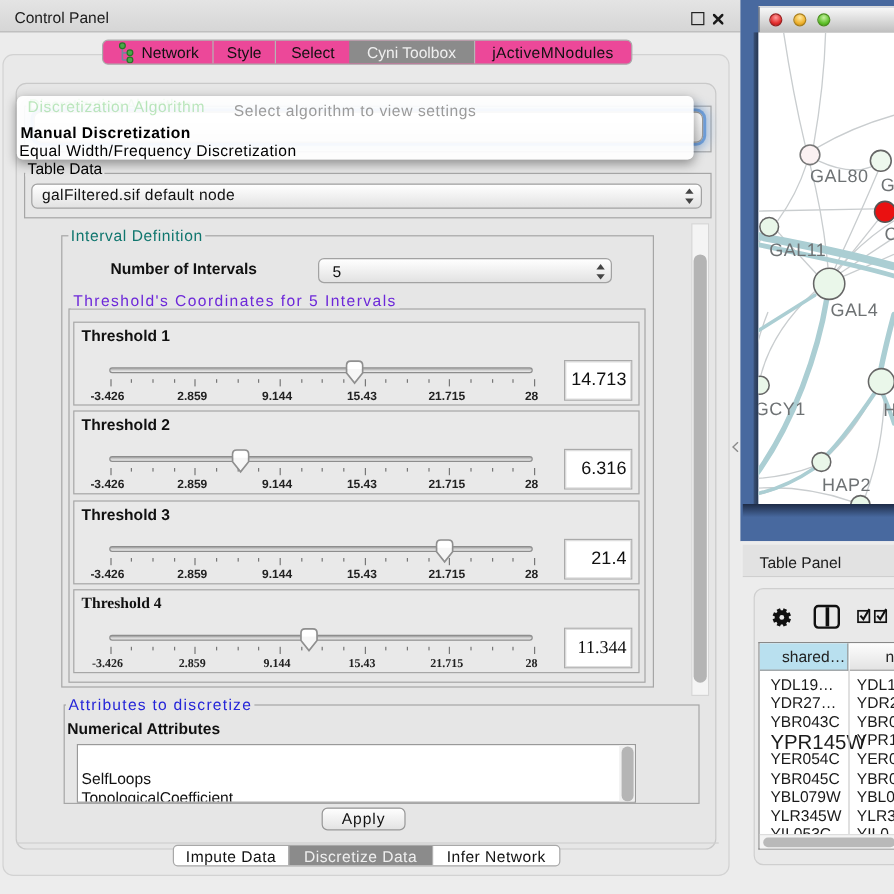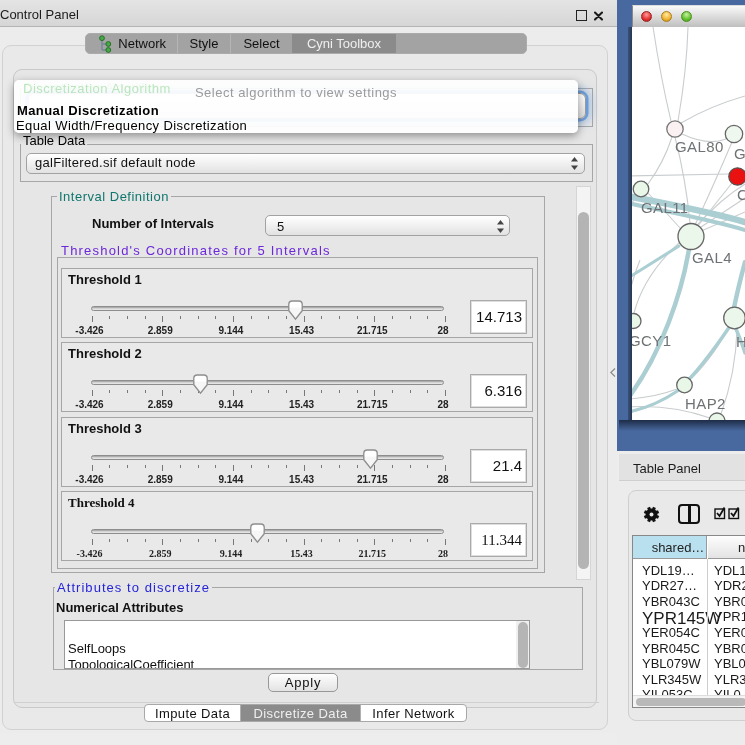--- a/index.html
+++ b/index.html
@@ -9,43 +9,44 @@
   .grp { position:absolute; border:1px solid #a6a6a6; }
   .grplbl { position:absolute; font-size:13px; line-height:13px; padding:0 2px; background:#e6e6e6; }
   .bold { font-weight:bold; }
 </style>
 </head>
 <body>
 
 <div class="abs" style="left:0;top:0;width:617px;height:733px;background:#ececec;"></div>
 
 <div class="abs" style="left:0;top:0;width:617px;height:27px;background:linear-gradient(#e4e4e4,#d6d6d6);border-bottom:1px solid #b5b5b5;"></div>
-<div class="abs" style="left:0;top:7px;font-size:13px;color:#1c1c1c;">Control Panel</div>
+<div class="abs" style="left:12px;top:7px;font-size:13px;color:#1c1c1c;">Control Panel</div>
 <div class="abs" style="left:576px;top:10px;width:11px;height:11px;border:1.6px solid #222;"></div>
 <svg class="abs" style="left:594px;top:11px;" width="9" height="10" viewBox="0 0 9 10">
     <path d="M1,1.5 L8,8.5 M8,1.5 L1,8.5" stroke="#1a1a1a" stroke-width="2.1" stroke-linecap="round"></path>
   </svg>
 
 <div class="abs" style="left:2px;top:45px;width:606px;height:685px;background:#e9e9e9;border:1px solid #d2d2d2;border-radius:9px;"></div>
 
 <div class="abs" style="left:13px;top:69px;width:584px;height:639px;background:#e6e6e6;border:1px solid #c9c9c9;border-radius:9px;"></div>
 
-<div id="toptabs" class="abs" style="left:85px;top:33px;width:442px;height:21px;background:#a3a3a3;border:1px solid #ababab;border-radius:5px;overflow:hidden;display:flex;font-size:13px;color:#111;">
+<div id="toptabs" class="abs" style="left:85px;top:33px;width:442px;height:21px;background:#ec4899;border:1px solid #ababab;border-radius:5px;overflow:hidden;display:flex;font-size:13px;color:#111;">
   <div style="width:92px;display:flex;align-items:center;justify-content:flex-end;padding-right:11px;border-right:1px solid #b5b5b5;">
     <svg width="13" height="18" viewBox="0 0 13 18" style="margin-right:6px;">
         <path d="M3,5 L3,15 M3,9 L8,9 M3,15 L8,15" stroke="#76869a" stroke-width="1.4" fill="none"></path>
         <circle cx="3" cy="3.2" r="2.4" fill="#49a749" stroke="#257425" stroke-width="1"></circle>
         <circle cx="9.3" cy="9" r="2.4" fill="#49a749" stroke="#257425" stroke-width="1"></circle>
         <circle cx="9.3" cy="15" r="2.4" fill="#49a749" stroke="#257425" stroke-width="1"></circle>
       </svg>
     <span>Network</span>
   </div>
   <div style="width:53px;display:flex;align-items:center;justify-content:center;border-right:1px solid #b5b5b5;">Style</div>
   <div style="width:61px;display:flex;align-items:center;justify-content:center;">Select</div>
   <div style="width:104px;display:flex;align-items:center;justify-content:center;background:#8b8b8b;color:#efefef;">Cyni Toolbox</div>
+  <div style="width:132px;display:flex;align-items:center;justify-content:center;border-left:1px solid #b5b5b5;letter-spacing:0.3px;">jActiveMNodules</div>
 </div>
 
 <div class="grp" style="left:20px;top:88px;width:573px;height:39px;"></div>
 <div class="grplbl" style="left:22px;top:81px;color:#2db52d;background:#e6e6e6;">Discretization Algorithm</div>
 <div class="abs" style="left:28px;top:93px;width:558px;height:26px;border-radius:6px;background:linear-gradient(#ffffff,#dcdcdc);border:1px solid #9a9a9a;box-shadow:0 0 0 2.5px rgba(105,155,215,0.95), 0 0 8px 5px rgba(105,155,215,0.5);"></div>
 
 <div class="grp" style="left:20px;top:144px;width:573px;height:38px;"></div>
 <div class="grplbl" style="left:21px;top:134px;color:#000;">Table Data</div>
 <div class="abs" style="left:26px;top:153px;width:559px;height:21px;border-radius:5px;background:linear-gradient(#ffffff,#e2e2e2);border:1px solid #a2a2a2;"></div>
 <div class="abs" style="left:35px;top:155px;font-size:13px;letter-spacing:0.3px;color:#111;">galFiltered.sif default node</div>

